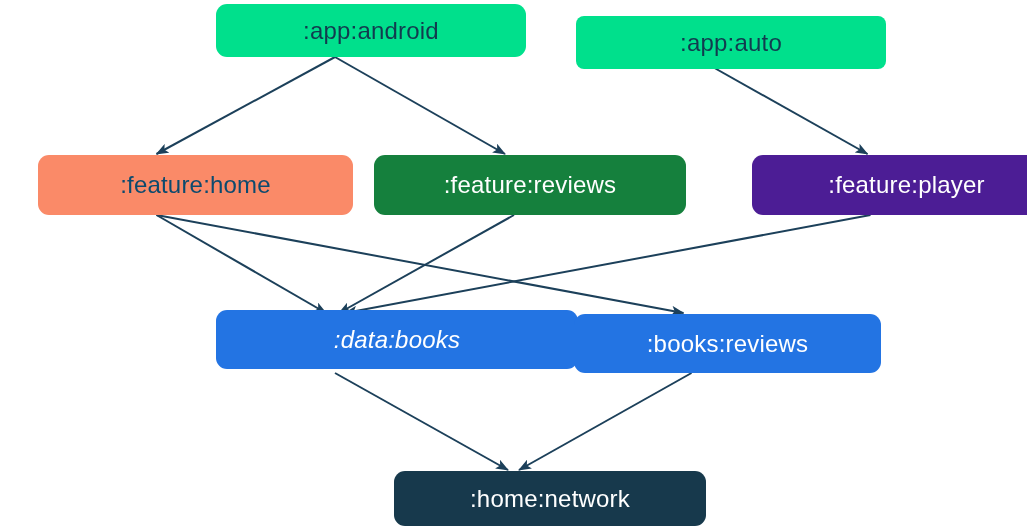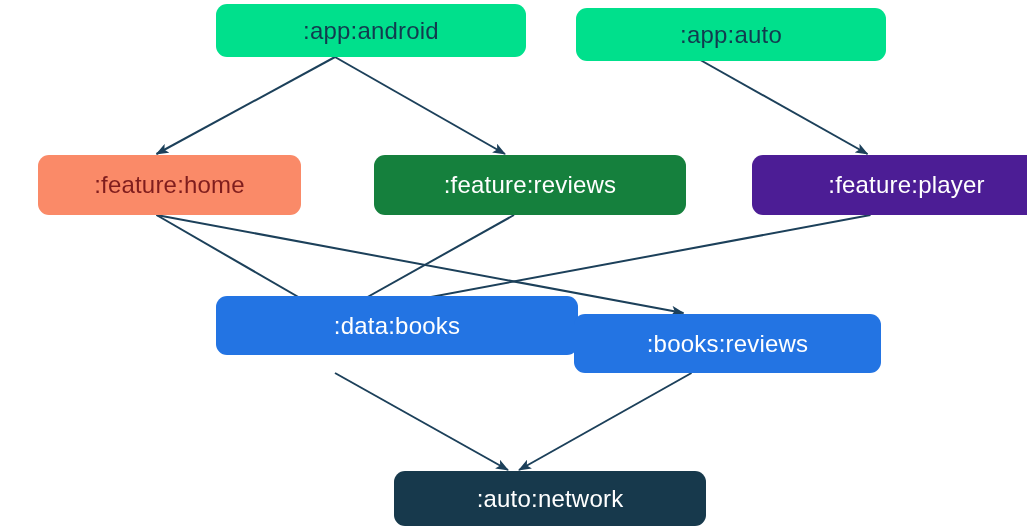--- a/index.html
+++ b/index.html
@@ -54,21 +54,21 @@
         <line x1="156.5" y1="215" x2="326" y2="313" stroke="#1C405A" stroke-width="2" marker-end="url(#arrowhead)"></line>
         <line x1="156.5" y1="215" x2="683.5" y2="313" stroke="#1C405A" stroke-width="2" marker-end="url(#arrowhead)"></line>
         <line x1="514" y1="215" x2="339" y2="313" stroke="#1C405A" stroke-width="2" marker-end="url(#arrowhead)"></line>
         <line x1="870.5" y1="215" x2="345" y2="313" stroke="#1C405A" stroke-width="2" marker-end="url(#arrowhead)"></line>
         <line x1="335" y1="373" x2="508" y2="470" stroke="#1C405A" stroke-width="2" marker-end="url(#arrowhead)"></line>
         <line x1="691.5" y1="373" x2="519" y2="470" stroke="#1C405A" stroke-width="2" marker-end="url(#arrowhead)"></line>
       </g>
   </svg>
   <div id="node-layer">
       <div class="node" style="left: 180px; top: 4px; width: 310px; height: 53px; background: rgb(0, 224, 140); color: rgb(18, 59, 79);">:app:android</div>
-      <div class="node" style="left: 540px; top: 8px; width: 310px; height: 53px; background: rgb(0, 224, 140); color: rgb(18, 59, 79);">:app:auto</div>
-      <div class="node" style="left: 2px; top: 155px; width: 263px; height: 60px; background: rgb(250, 138, 104); color: #7f1d1d;">:feature:home</div>
+      <div class="node" style="left: 540px; top: 16px; width: 310px; height: 53px; background: rgb(0, 224, 140); color: rgb(18, 59, 79); border-radius: 8px;">:app:auto</div>
+      <div class="node" style="left: 2px; top: 155px; width: 315px; height: 60px; background: rgb(250, 138, 104); color: #0c4a6e;">:feature:home</div>
       <div class="node" style="left: 338px; top: 155px; width: 312px; height: 60px; background: #15803d; color: rgb(255, 255, 255);">:feature:reviews</div>
       <div class="node" style="left: 716px; top: 155px; width: 309px; height: 60px; background: #4c1d95; color: rgb(255, 255, 255);">:feature:player</div>
-      <div class="node" style="left: 180px; top: 296px; width: 362px; height: 59px; background: rgb(35, 116, 227); color: rgb(255, 255, 255);">:data:books</div>
+      <div class="node" style="left: 180px; top: 310px; width: 362px; height: 59px; background: rgb(35, 116, 227); color: rgb(255, 255, 255); font-style: italic;">:data:books</div>
       <div class="node" style="left: 538px; top: 314px; width: 307px; height: 59px; background: rgb(35, 116, 227); color: rgb(255, 255, 255);">:books:reviews</div>
-      <div class="node" style="left: 358px; top: 471px; width: 312px; height: 55px; background: rgb(23, 57, 76); color: rgb(255, 255, 255);">:auto:network</div>
+      <div class="node" style="left: 358px; top: 471px; width: 312px; height: 55px; background: rgb(23, 57, 76); color: rgb(255, 255, 255);">:home:network</div>
     </div>
 </div>
 
 </body></html>

